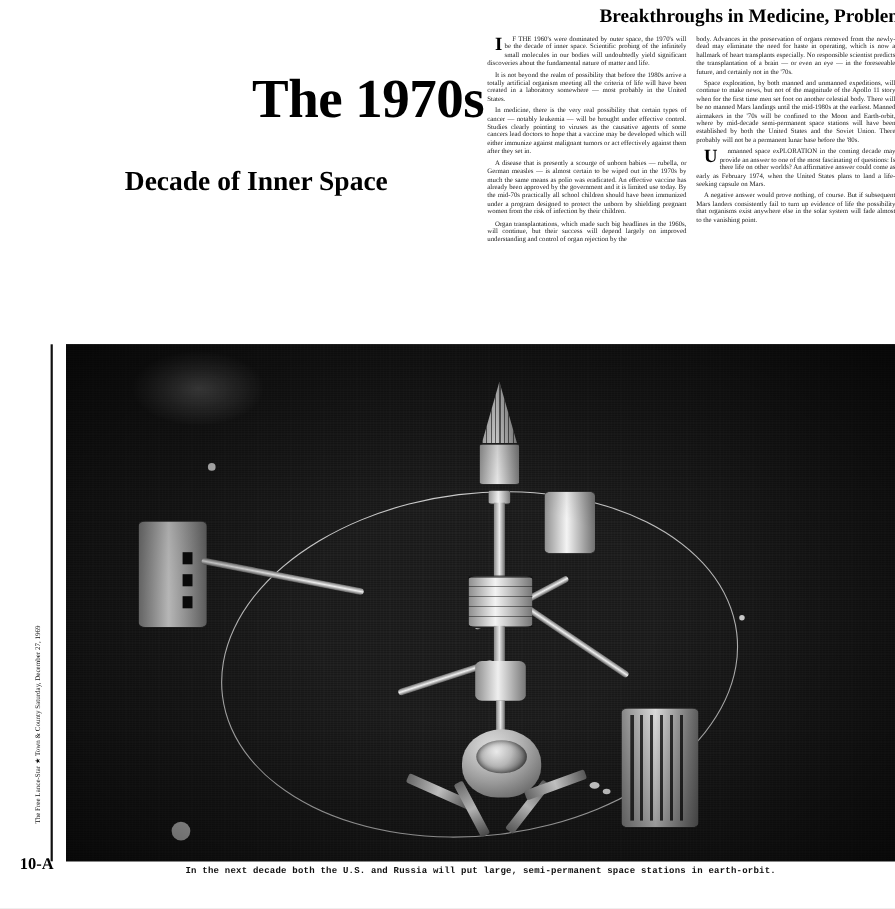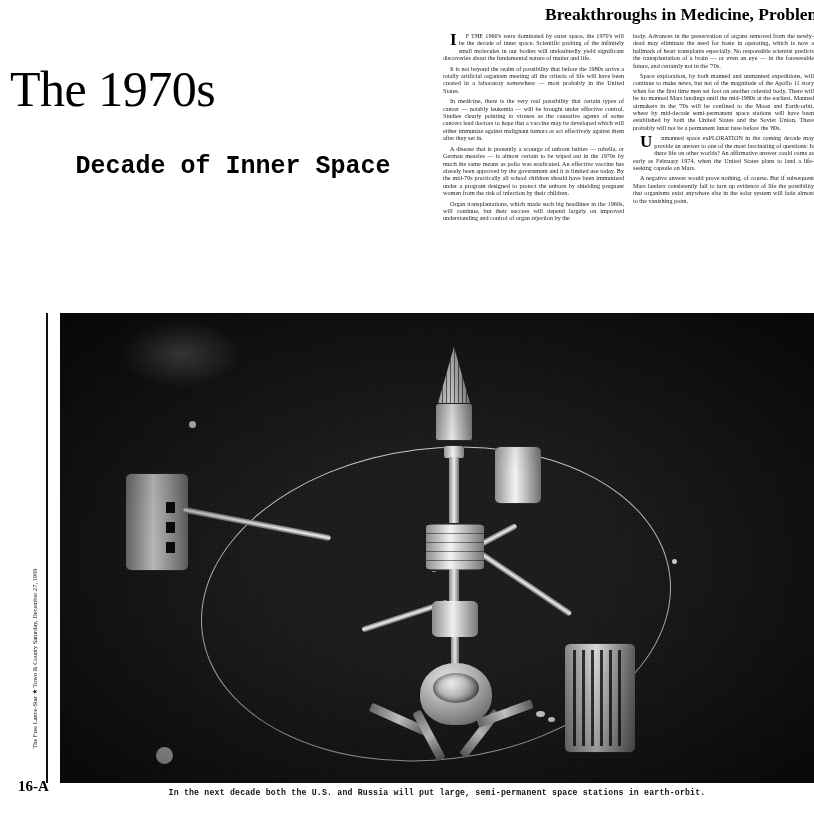--- a/index.html
+++ b/index.html
@@ -18,30 +18,30 @@
 
   
   .headline-wrap {
     position: absolute;
     left: 0;
     top: 60px;
     width: 440px;
   }
   .headline {
     font-family: "Liberation Serif", serif;
-    font-weight: normal;
+    font-weight: bold;
     font-size: 50px;
     letter-spacing: -0.5px;
-    text-align: left;
+    text-align: right;
     margin: 0;
     padding: 0 0 0 10px;
     color: #000;
   }
   .subhead {
-    font-family: Liberation Mono, monospace;
+    font-family: Liberation Serif, serif;
     font-weight: bold;
     font-size: 25px;
     text-align: center;
     margin: 34px 0 0 0;
     padding: 0 0 0 26px;
     color: #000;
   }
 
   
   .banner {
@@ -433,13 +433,13 @@
     <div class="vignette"></div>
   </div>
 </div>
 
 <div class="caption">In the next decade both the U.S. and Russia will put large, semi-permanent  space stations in earth-orbit.</div>
 
 <div class="rail-rule"></div>
 <div class="rail">
   <div class="rail-credit">The Free Lance-Star ★ Town &amp; County    Saturday, December 27, 1969</div>
 </div>
-<div class="page-num">16-A</div>
+<div class="page-num">10-A</div>
 
 </body></html>

